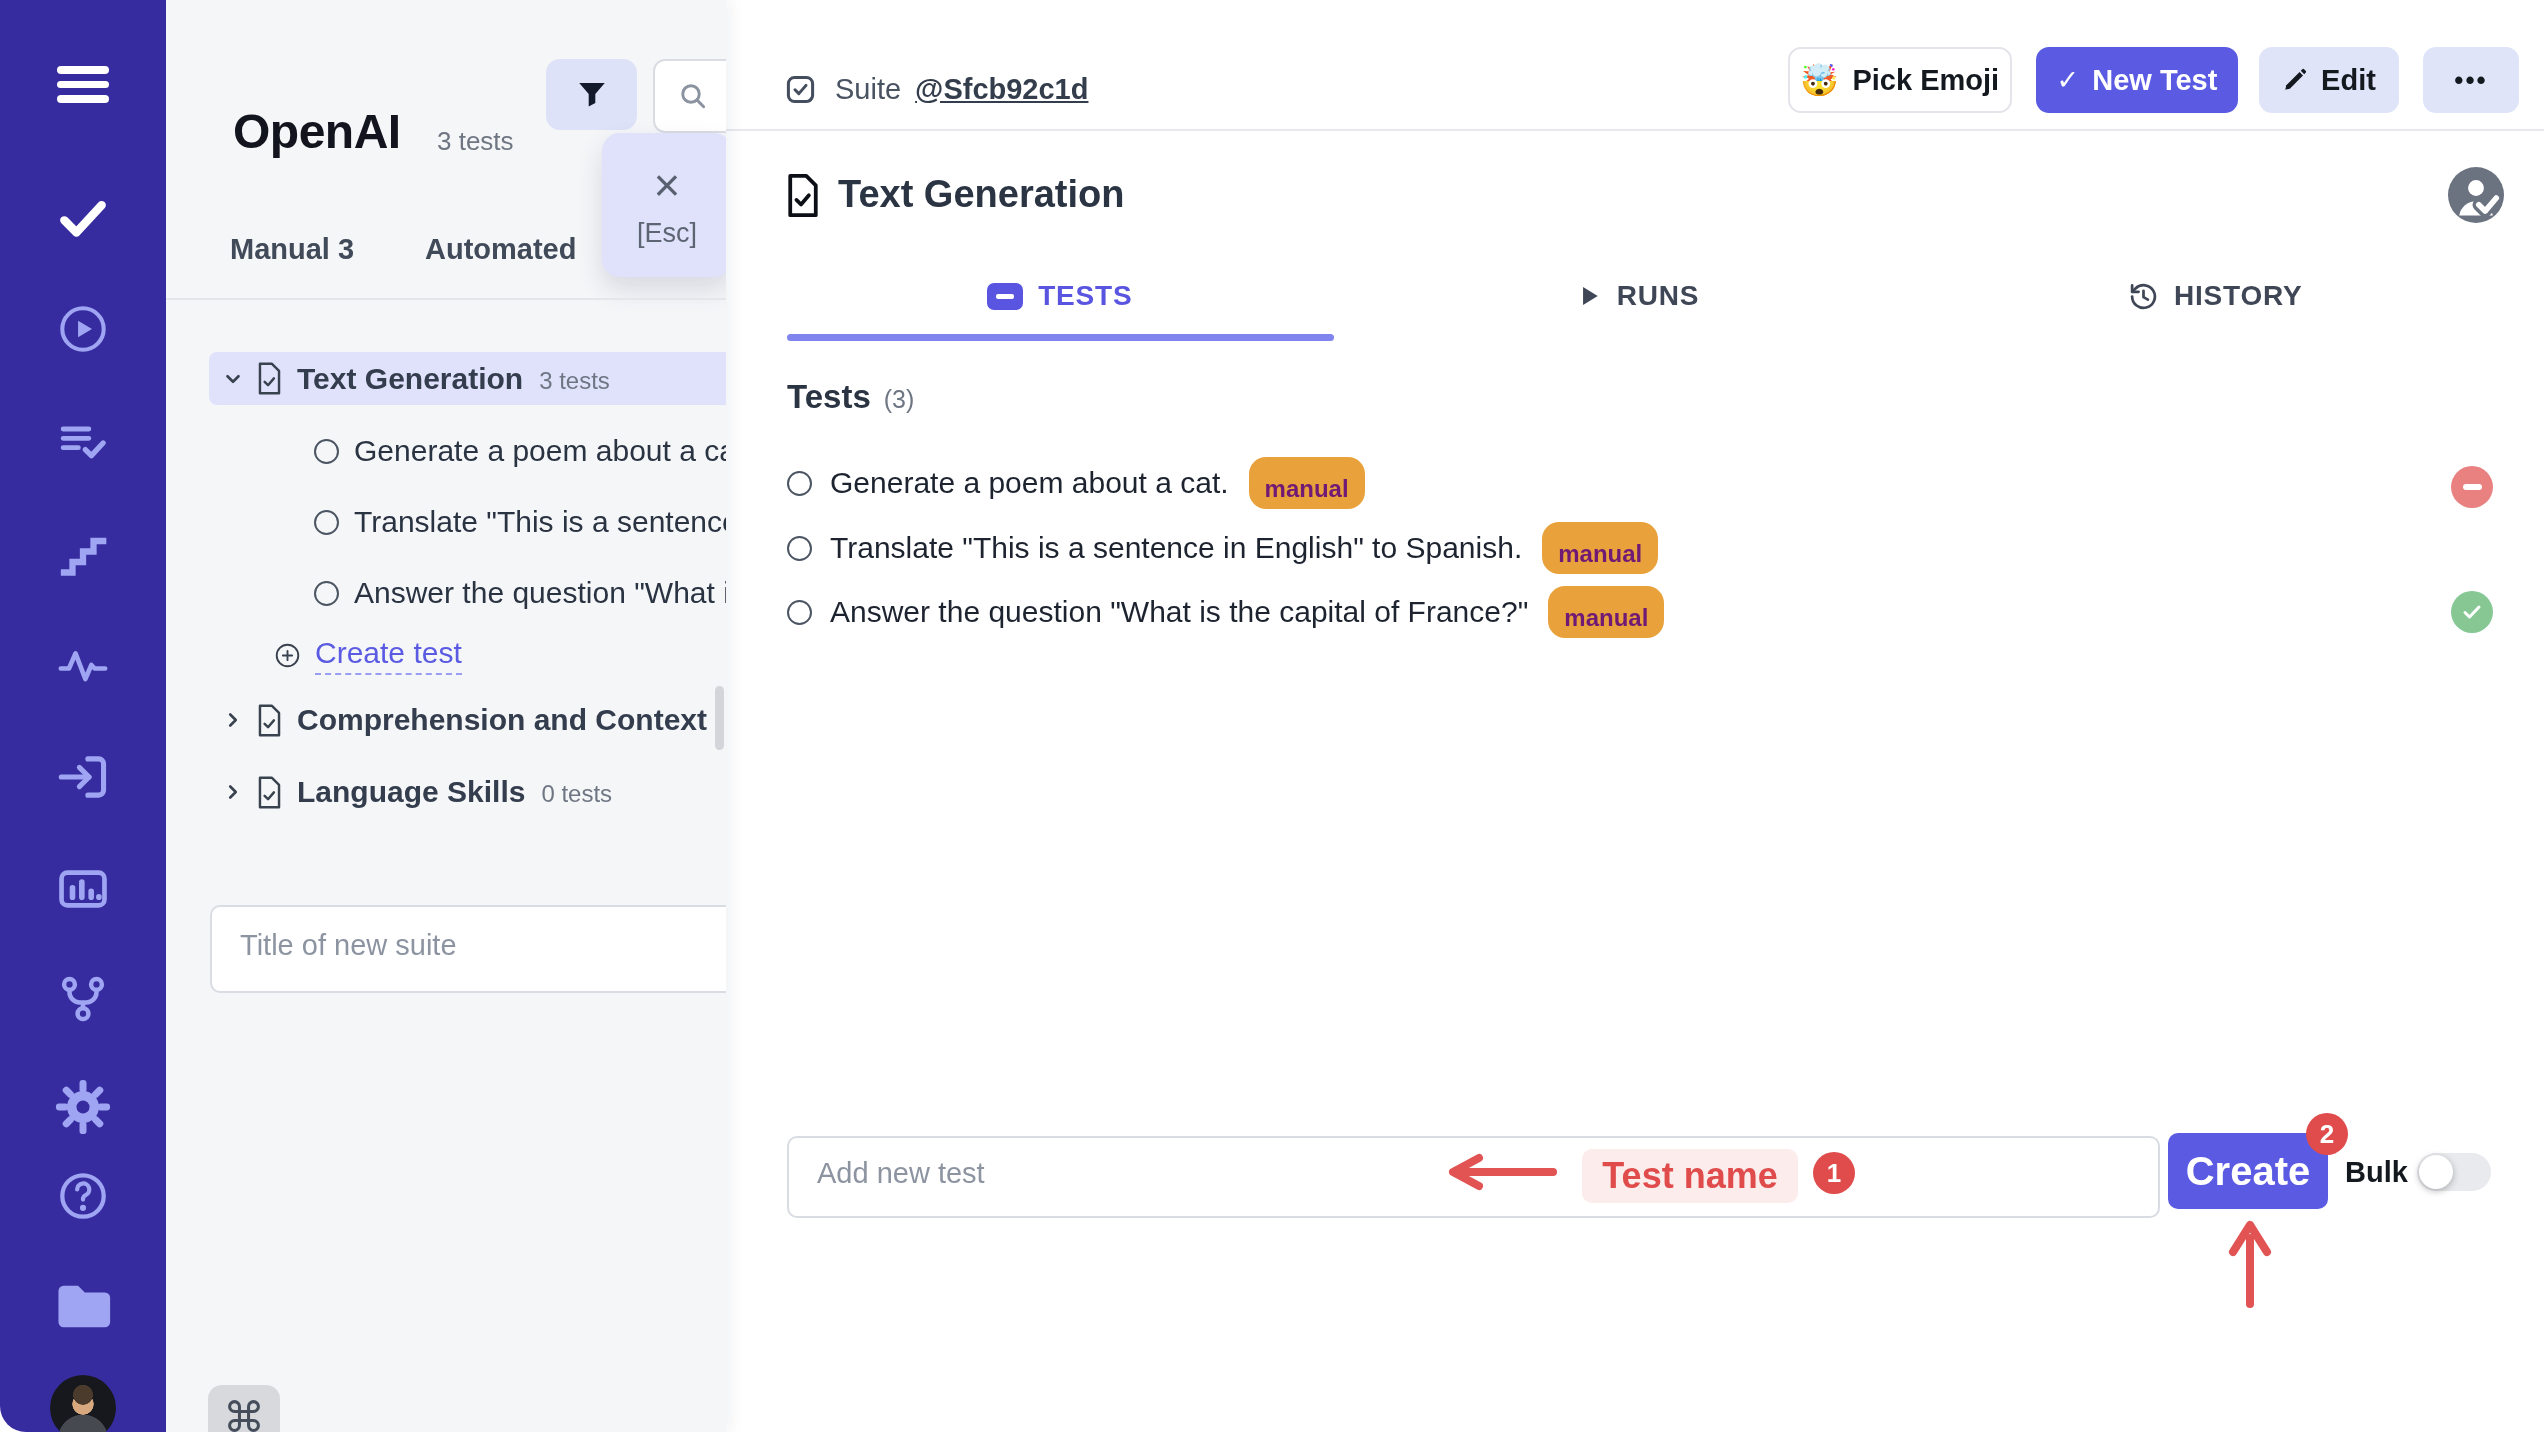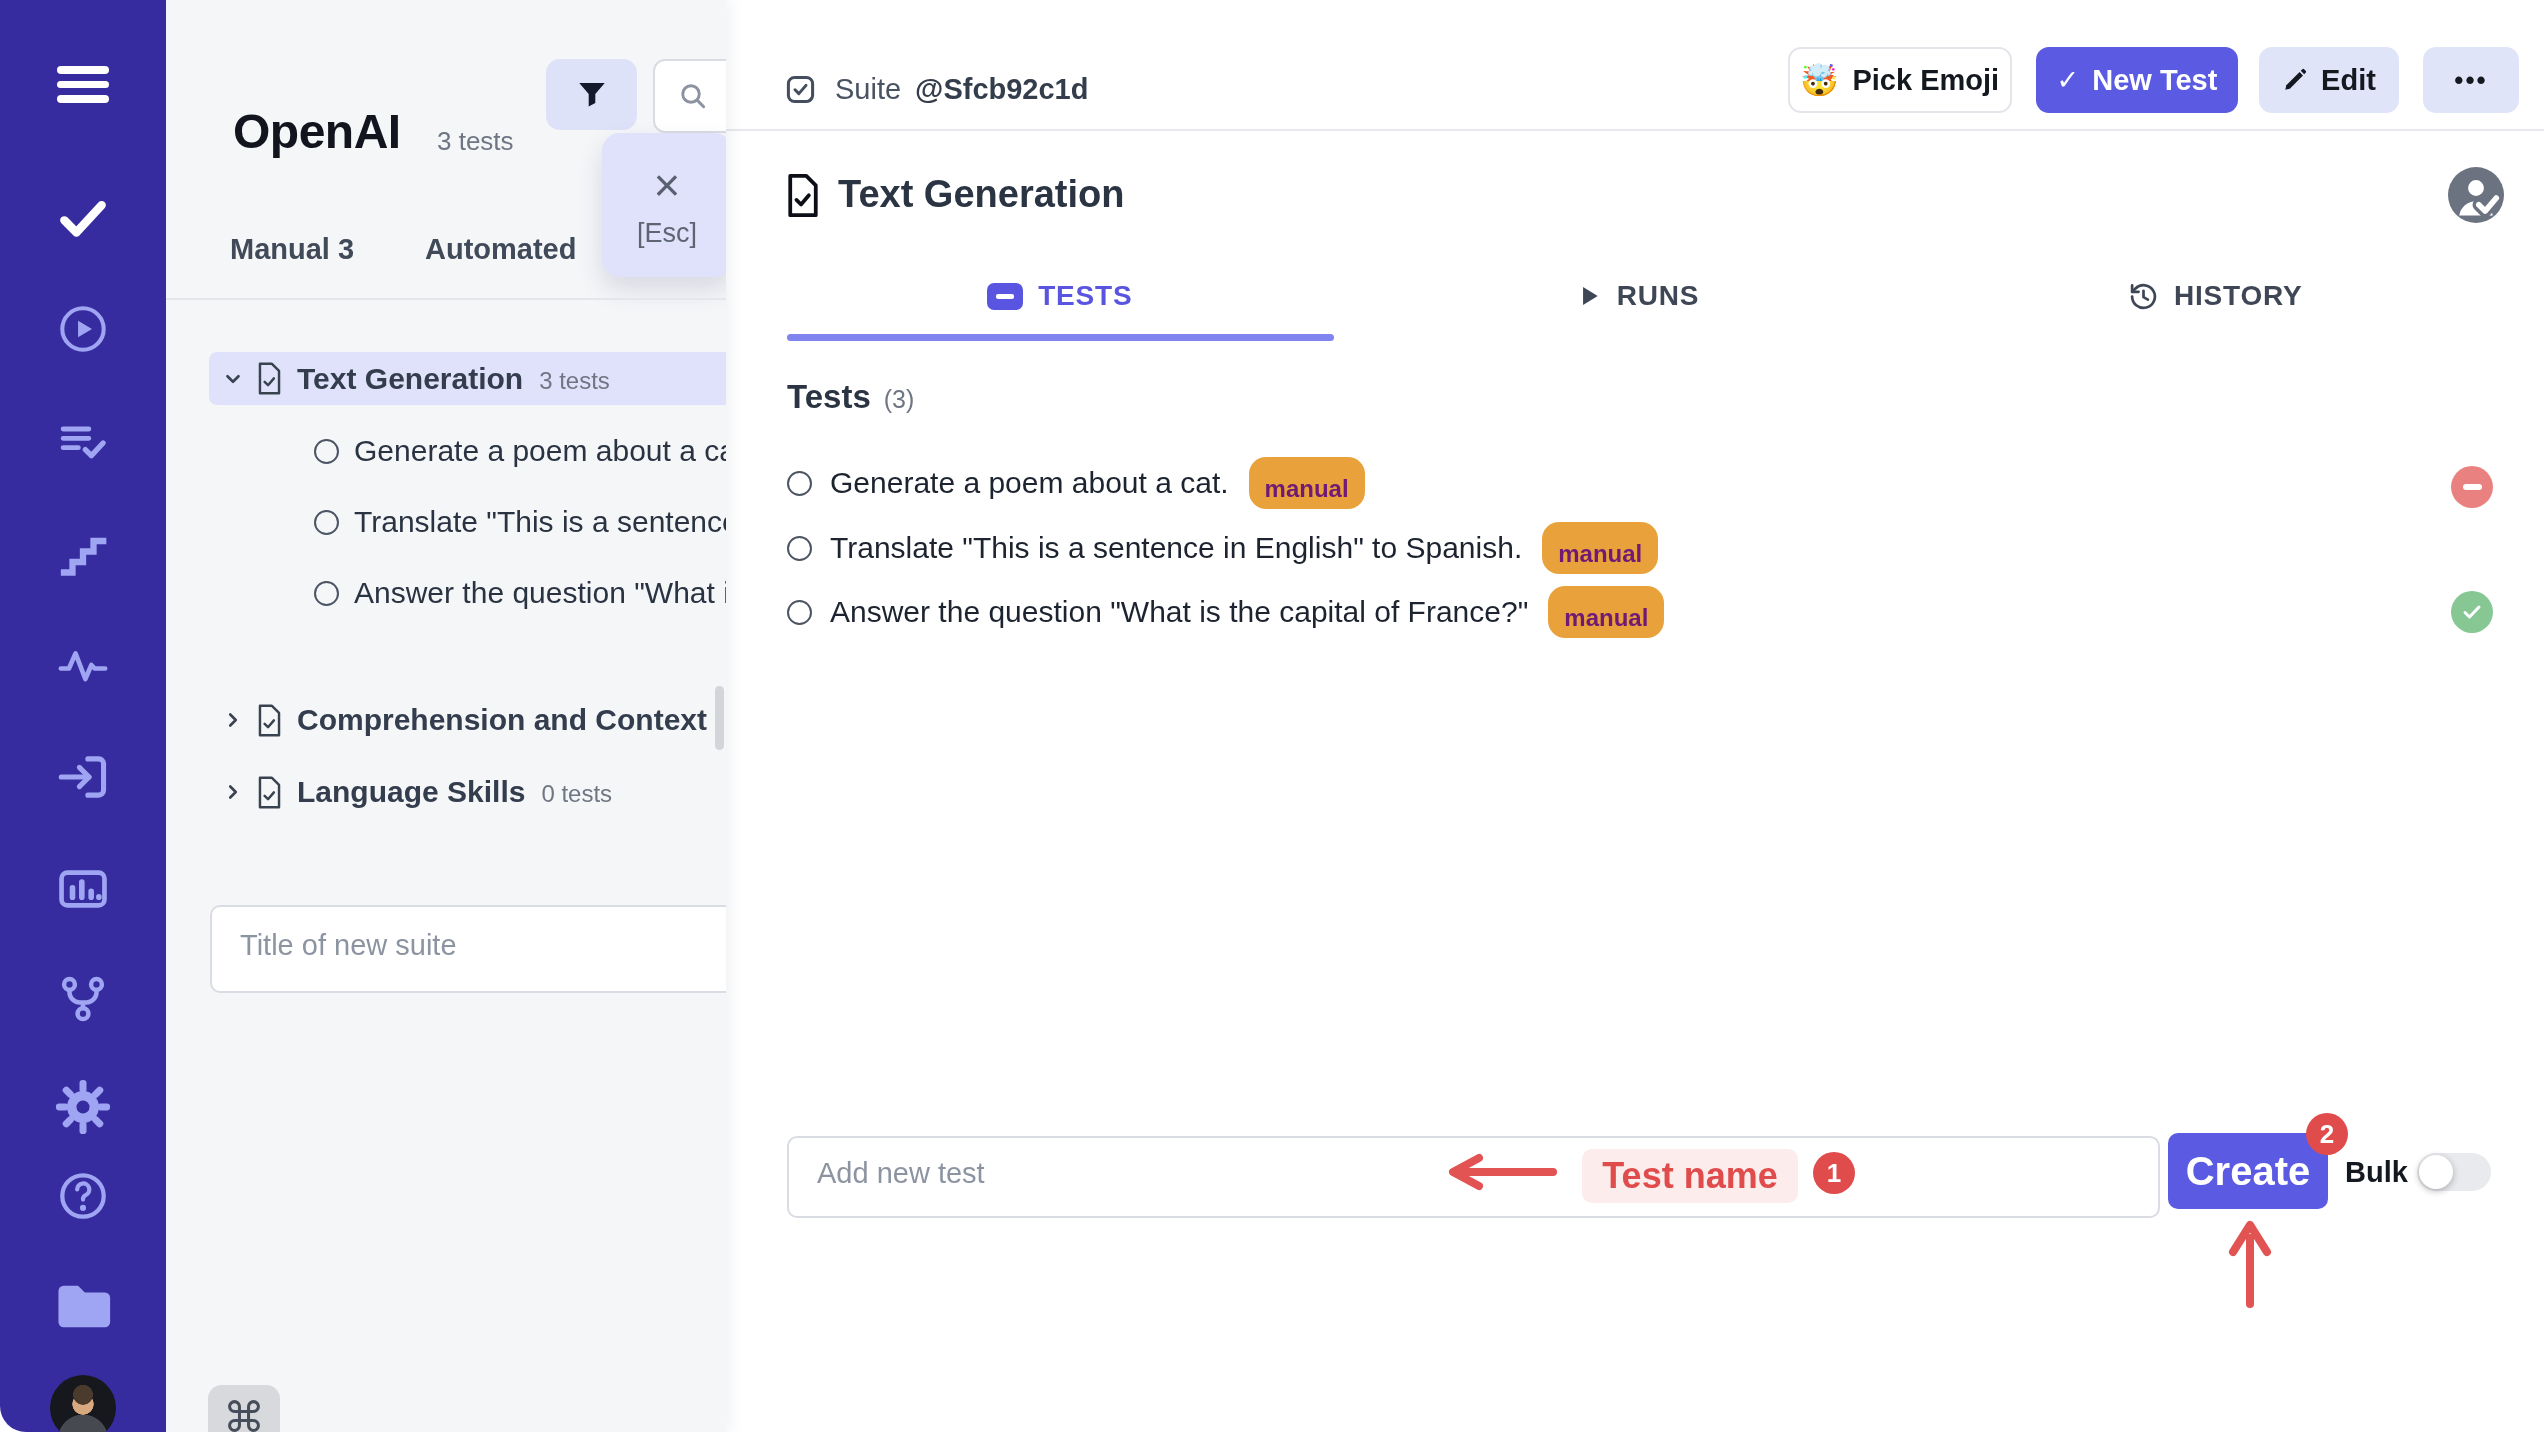--- a/index.html
+++ b/index.html
@@ -48,21 +48,21 @@
               padding:0 0 8px 28px;outline:none;}
   .text-input::placeholder{color:#8d94a1;}
   .cmd-key{position:absolute;left:42px;top:1385px;width:72px;height:72px;background:#d8d9dd;border-radius:14px;
            display:flex;justify-content:center;color:#454d5b;font-size:42px;padding-top:8px;box-sizing:border-box;
            font-family:"DejaVu Sans",sans-serif;}
 
   
   .main{position:absolute;left:726px;top:0;width:1818px;height:1064px;background:#fff;z-index:10;}
   .suite-row{position:absolute;left:58px;top:70px;height:38px;display:flex;align-items:center;gap:18px;}
   .suite-label{font-size:29px;color:#4a5362;}
-  .suite-id{font-size:29px;font-weight:700;color:#333d4b;}
+  .suite-id{font-size:29px;font-weight:700;color:#333d4b;text-decoration:underline;}
   .hbtn{position:absolute;top:47px;height:66px;border-radius:13px;display:flex;align-items:center;justify-content:center;
         gap:13px;font-size:29px;font-weight:600;color:#14181f;box-sizing:border-box;cursor:pointer;}
   .hbtn.white{background:#fff;border:2px solid #e3e5ea;}
   .hbtn.indigo{background:#5a5be2;color:#fff;}
   .hbtn.lav{background:#e0e4f9;}
   .main-divider{position:absolute;left:0;top:129px;width:1818px;height:2px;background:#e7e9ee;}
   .page-title{font-size:38px;font-weight:700;color:#2b3442;}
   .tabsbar{position:absolute;left:45px;top:270px;width:1733px;height:52px;display:flex;}
   .tab{flex:1;display:flex;align-items:center;justify-content:center;gap:15px;
        font-size:28px;font-weight:600;letter-spacing:.8px;color:#3f4756;cursor:pointer;}
@@ -232,20 +232,27 @@
     </div>
     <div class="leafrow" style="top:499px;padding-left:105px;">
       <div class="leaf-circle"></div>
       <span class="leaf-name">Translate "This is a sentence in English" to Spanish.</span>
     </div>
     <div class="leafrow" style="top:570px;padding-left:105px;">
       <div class="leaf-circle"></div>
       <span class="leaf-name">Answer the question "What is the capital of France?"</span>
     </div>
 
+    <div class="leafrow" style="top:632px;padding-left:65px;">
+      <svg width="27" height="27" viewBox="0 0 26 26" fill="none" stroke="#39424f" stroke-width="1.8">
+          <circle cx="13" cy="13" r="10.4"></circle>
+          <path d="M13 8.5v9M8.5 13h9" stroke-linecap="round"></path>
+        </svg>
+      <span class="create-link" style="margin-left:14px;">Create test</span>
+    </div>
 
     <div class="trow" style="top:696px;padding-left:13px;">
       <svg width="22" height="22" viewBox="0 0 20 20" fill="none" stroke="#39424f" stroke-width="2.4" stroke-linecap="round" stroke-linejoin="round">
           <path d="M7.5 5l5 5-5 5"></path>
         </svg>
       <svg style="margin-left:12px;" width="27" height="33" viewBox="0 0 22 27" fill="none" stroke="#39424f" stroke-width="2" stroke-linecap="round" stroke-linejoin="round">
           <path d="M3.2 1.5H13l5.8 5.8V25.5H3.2z"></path>
           <path d="M7 16.2l2.8 2.8 4.8-5.6"></path>
         </svg>
       <span class="lbl" style="margin-left:14px;">Comprehension and Context</span>

